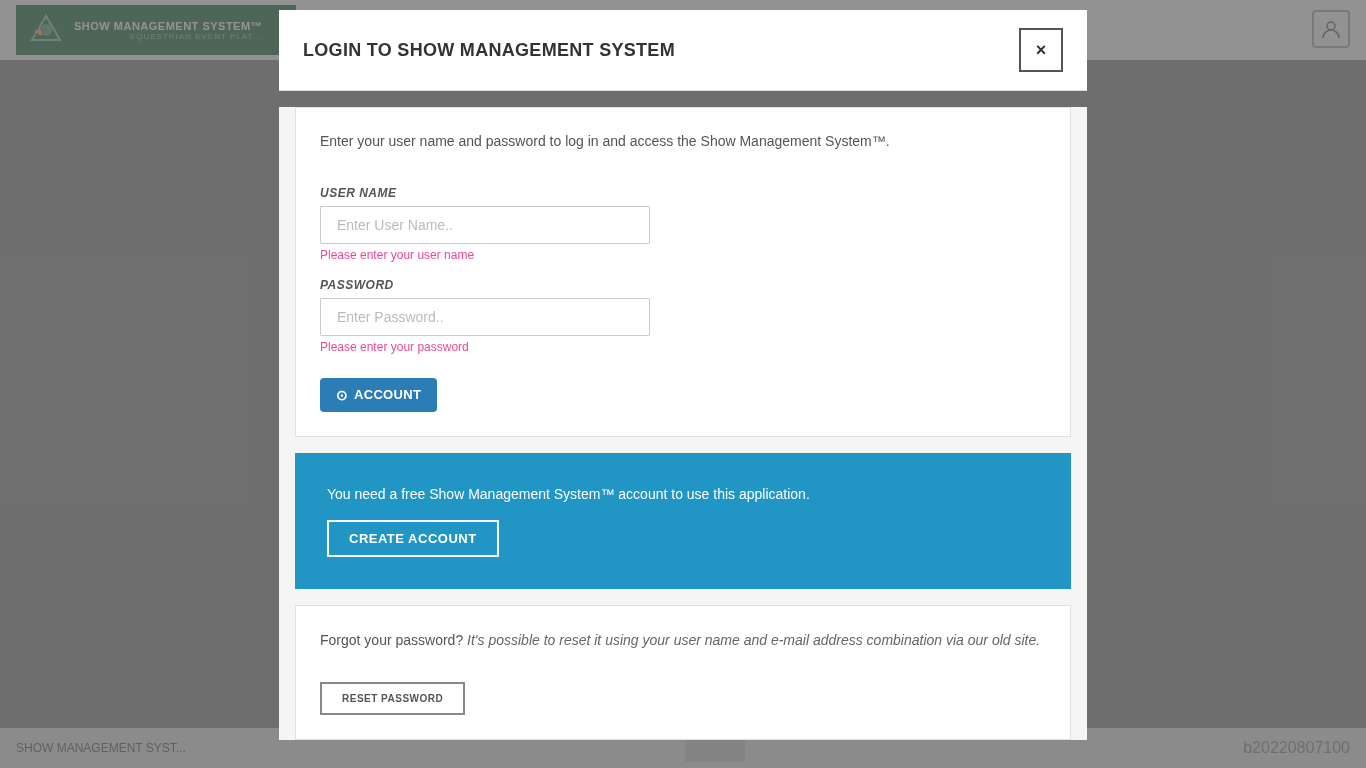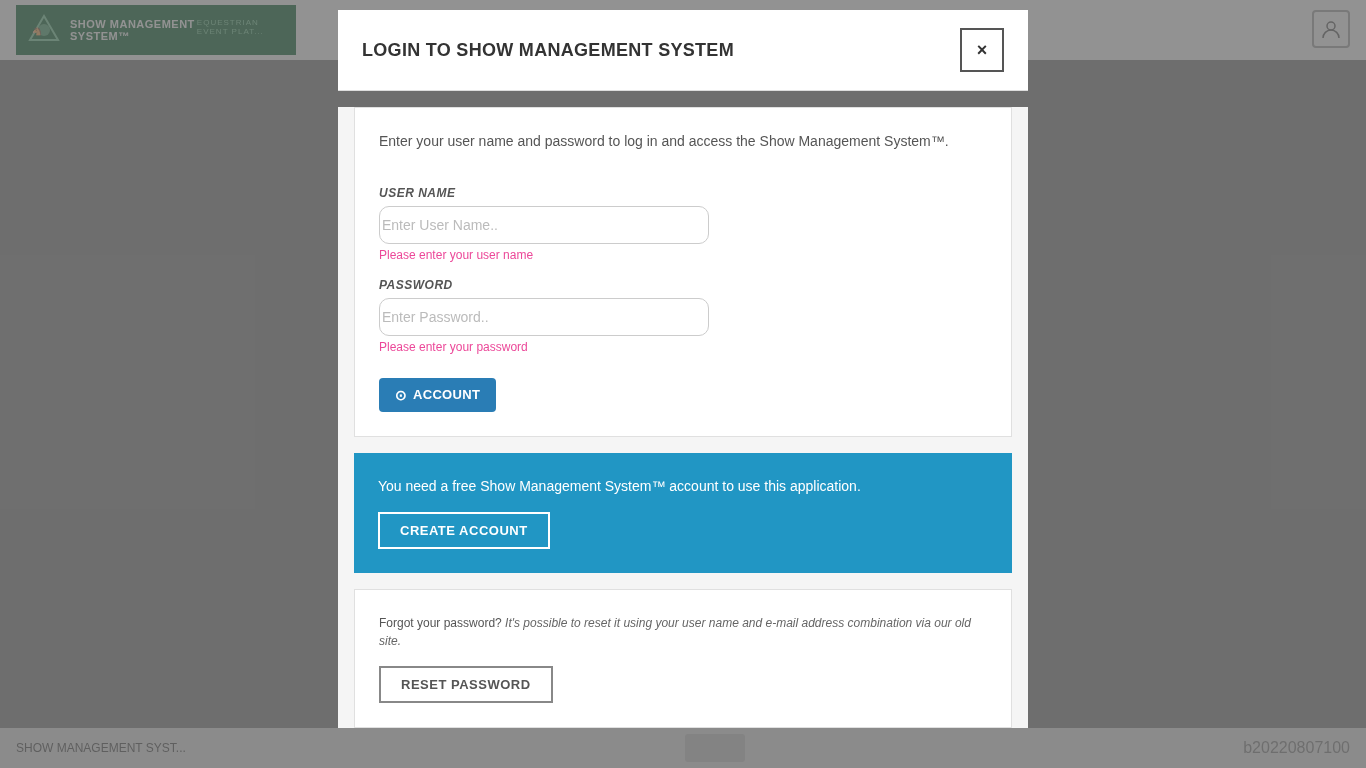--- a/index.html
+++ b/index.html
@@ -39,20 +39,22 @@
     .logo-icon {
       width: 40px;
       height: 40px;
       display: flex;
       align-items: center;
       justify-content: center;
     }
 
     .logo-text-area {
       display: flex;
+      flex-direction: column;
+      align-items: flex-end;
     }
 
     .logo-title {
       color: #fff;
       font-size: 11px;
       font-weight: bold;
       letter-spacing: 0.5px;
     }
 
     .logo-subtitle {
@@ -86,21 +88,21 @@
       background: rgba(100,100,100,0.7);
       z-index: 2;
     }
 
     
     .modal-wrapper {
       position: absolute;
       top: 10px;
       left: 50%;
       transform: translateX(-50%);
-      width: 690px;
+      width: 808px;
       z-index: 10;
     }
 
     .modal-header {
       display: flex;
       align-items: center;
       justify-content: space-between;
       background: #fff;
       padding: 18px 24px;
       border-bottom: 1px solid #ddd;
@@ -159,23 +161,23 @@
 
     .field-hint {
       font-size: 12px;
       color: #ec4899;
       margin-top: 4px;
       margin-bottom: 16px;
     }
 
     .text-input {
       width: 330px;
-      padding: 10px 2px;
+      padding: 10px 16px;
       border: 1px solid #ccc;
-      border-radius: 10px;
+      border-radius: 1px;
       font-size: 14px;
       color: #999;
       outline: none;
       display: block;
     }
 
     .text-input::placeholder {
       color: #bbb;
     }
 
@@ -196,21 +198,21 @@
     }
 
     .submit-btn .btn-icon {
       font-size: 14px;
     }
 
     
     .create-account-section {
       background: #2196c4;
       margin: 0 16px 16px 16px;
-      padding: 24px;
+      padding: 32px;
       color: #fff;
     }
 
     .create-account-text {
       font-size: 14px;
       color: #fff;
       margin-bottom: 16px;
       line-height: 1.4;
     }
 
@@ -228,41 +230,41 @@
 
     
     .reset-section {
       background: #fff;
       margin: 0 16px 16px 16px;
       padding: 24px;
       border: 1px solid #e0e0e0;
     }
 
     .reset-text {
-      font-size: 12px;
-      color: #555;
-      margin-bottom: 16px;
+      font-size: 14px;
+      color: #555;
       line-height: 1.5;
     }
 
     .reset-text em {
       font-style: italic;
       color: #666;
     }
 
     .reset-btn {
       display: inline-block;
       background: transparent;
       color: #555;
       border: 2px solid #888;
       padding: 9px 20px;
-      font-size: 13px;
+      font-size: 10px;
       font-weight: bold;
       cursor: pointer;
       letter-spacing: 0.5px;
+      margin-top: 31px;
     }
 
     
     .bg-footer {
       position: absolute;
       bottom: 0;
       left: 0;
       right: 0;
       height: 40px;
       background: #e8e8e8;

